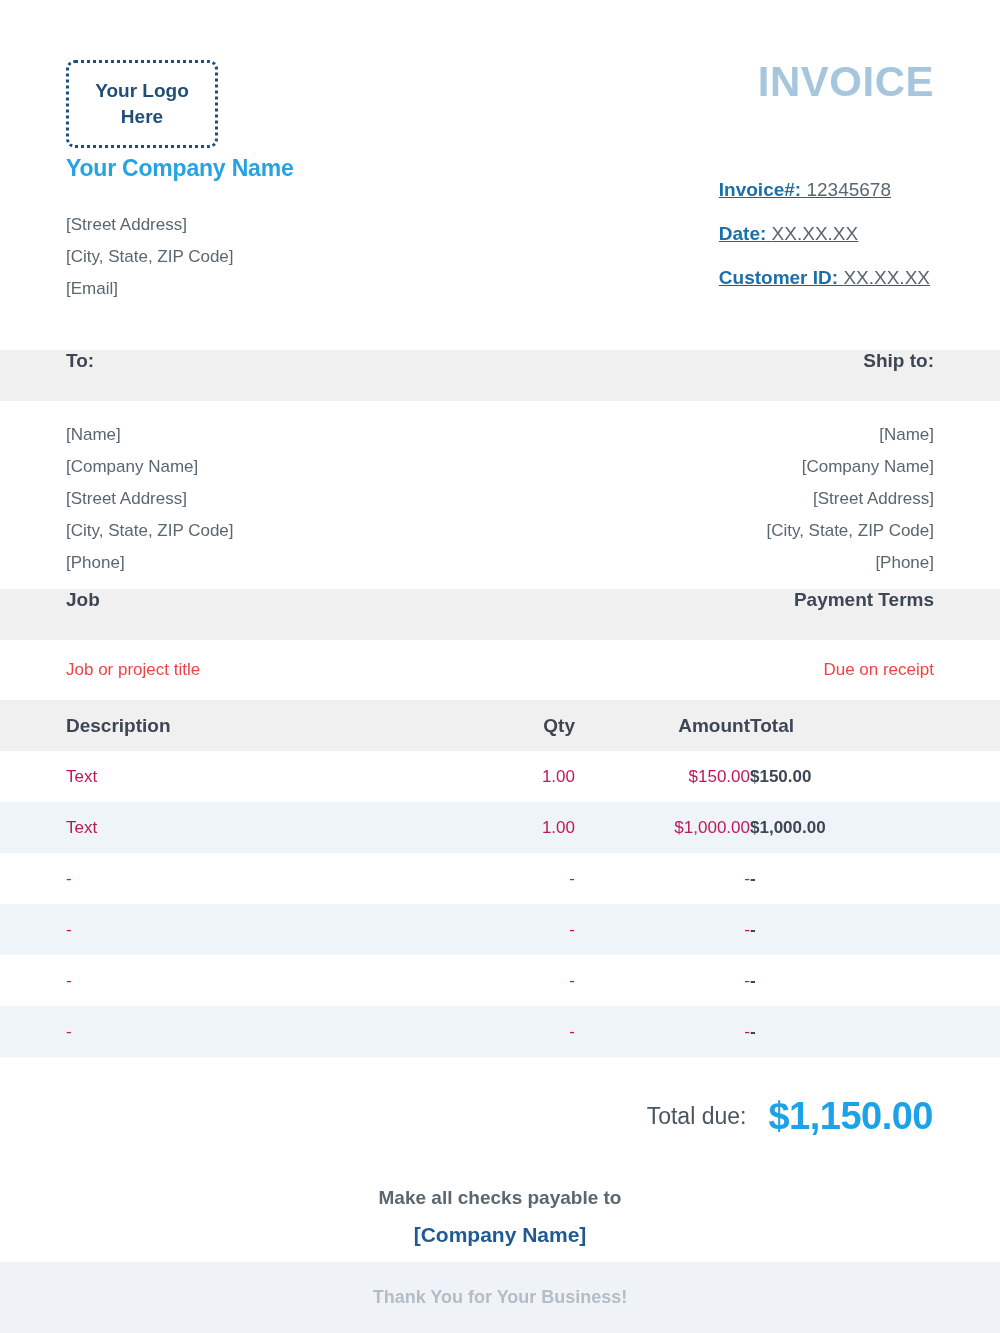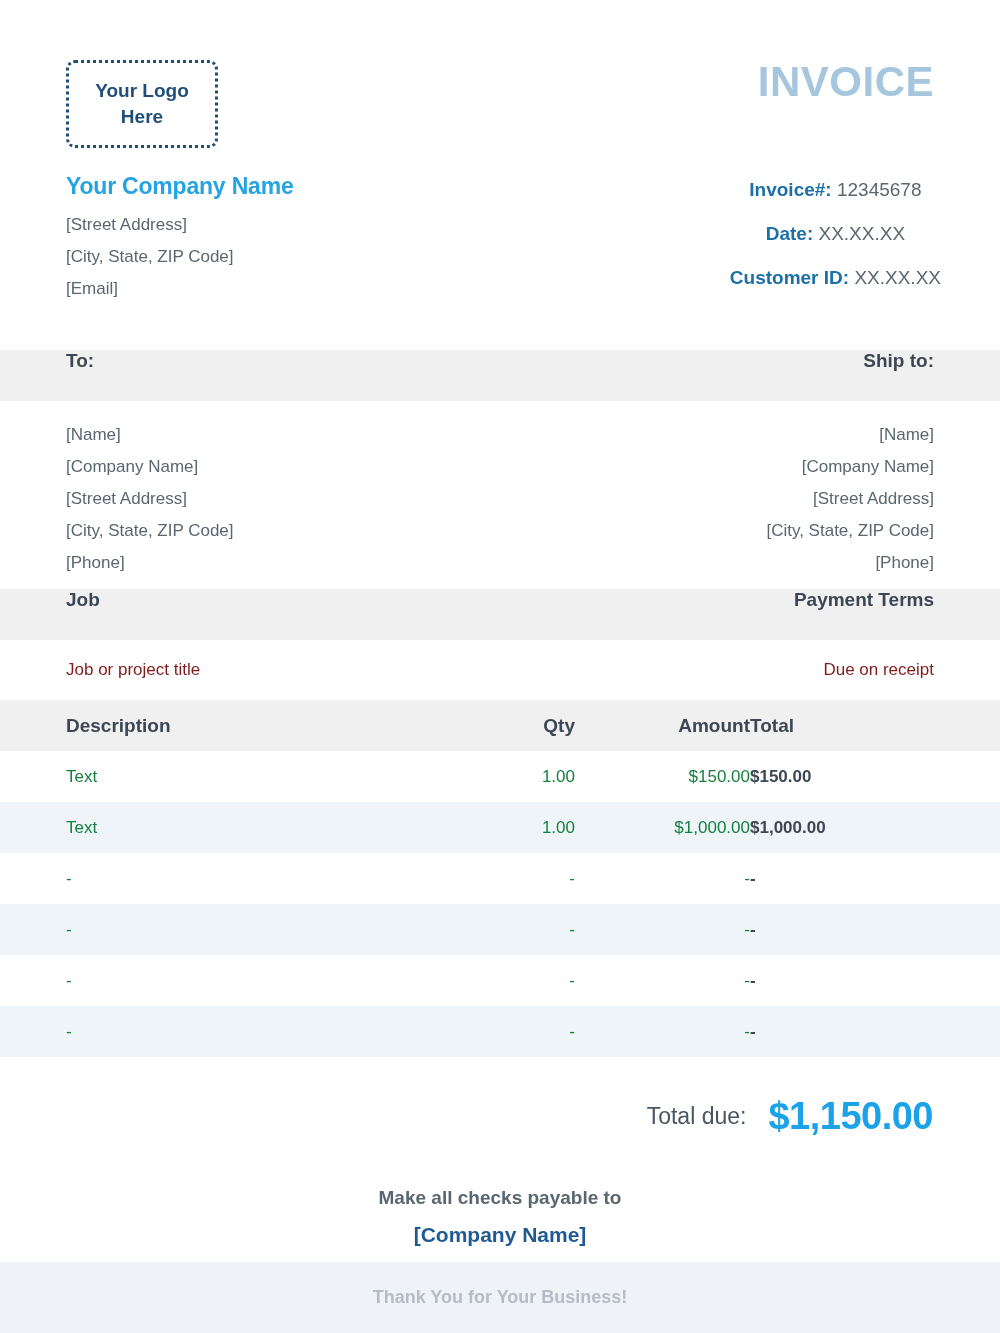--- a/index.html
+++ b/index.html
@@ -48,21 +48,21 @@
     font-size: 19px;
     font-weight: bold;
     line-height: 1.35;
     color: #1f4e79;
     white-space: pre-line;
   }
 
   .company-name {
     position: absolute;
     left: 66px;
-    top: 173px;
+    top: 155px;
     font-size: 23px;
     font-weight: bold;
     color: #25a3e2;
     letter-spacing: -0.2px;
   }
   .company-address {
     position: absolute;
     left: 66px;
     top: 209px;
     font-size: 17px;
@@ -76,25 +76,26 @@
     right: 66px;
     top: 58px;
     font-size: 42px;
     font-weight: bold;
     color: #a6c6de;
     letter-spacing: 0.5px;
   }
 
   .meta {
     position: absolute;
-    right: 59px;
+    right: 70px;
     top: 168px;
-    text-align: center;
+    text-align: left;
     font-size: 19px;
     line-height: 44px;
+    text-decoration: underline;
   }
   .meta-row { white-space: nowrap; }
   .meta-label {
     font-weight: bold;
     color: #1c6fa8;
   }
   .meta-value {
     color: #5a6670;
   }
 
@@ -131,21 +132,21 @@
   .addr-col div { white-space: nowrap; }
 
   
   .job-row {
     display: flex;
     justify-content: space-between;
     padding: 0 66px;
     height: 60px;
     align-items: center;
     font-size: 17px;
-    color: #7f1d1d;
+    color: #ef4444;
     box-sizing: border-box;
   }
 
   
   table.items {
     width: 100%;
     border-collapse: collapse;
     table-layout: fixed;
   }
   table.items th,
@@ -161,21 +162,21 @@
     font-weight: bold;
     color: #3d4754;
   }
   .col-desc  { width: 440px; text-align: left;  padding-left: 66px !important; box-sizing: border-box; }
   .col-qty   { width: 135px; text-align: right; }
   .col-amt   { width: 175px; text-align: right; }
   .col-total { width: 250px; text-align: left; padding-right: 67px !important; box-sizing: border-box; }
 
   table.items tbody tr.odd  { background: #ffffff; }
   table.items tbody tr.even { background: #eef4f8; }
-  table.items tbody td { color: #15803d; }
+  table.items tbody td { color: #be185d; }
   table.items tbody td.col-total { font-weight: bold; color: #3d4754; }
 
   
   .total-due {
     display: flex;
     align-items: center;
     justify-content: flex-end;
     padding: 26px 67px 0 0;
     gap: 22px;
     height: 92px;

